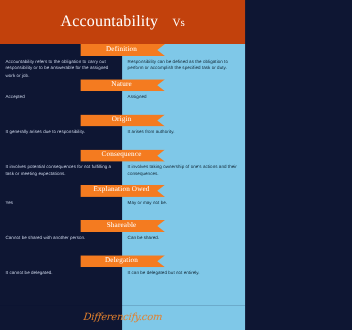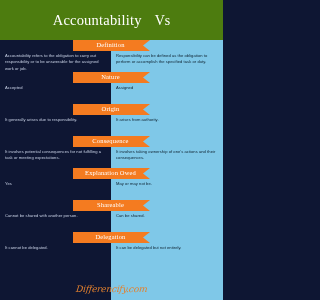--- a/index.html
+++ b/index.html
@@ -20,41 +20,41 @@
     overflow: hidden;
   }
 
   
   .header {
     position: absolute;
     left: 0;
     top: 0;
     width: 223px;
     height: 40px;
-    background: #4d7c0f;
+    background: #c2410c;
     display: flex;
     align-items: center;
     justify-content: center;
   }
   .header-inner {
     display: flex;
     align-items: baseline;
     justify-content: center;
     gap: 13px;
     white-space: nowrap;
   }
   .title-left, .title-right {
     font-family: "Liberation Serif", serif;
     font-size: 14.5px;
     color: #ffffff;
     letter-spacing: 0.2px;
   }
   .title-vs {
     font-family: "Liberation Serif", serif;
-    font-size: 14px;
+    font-size: 10px;
     color: #ffffff;
   }
 
   
   .columns {
     position: absolute;
     left: 0;
     top: 40px;
     width: 223px;
     height: 238px;

